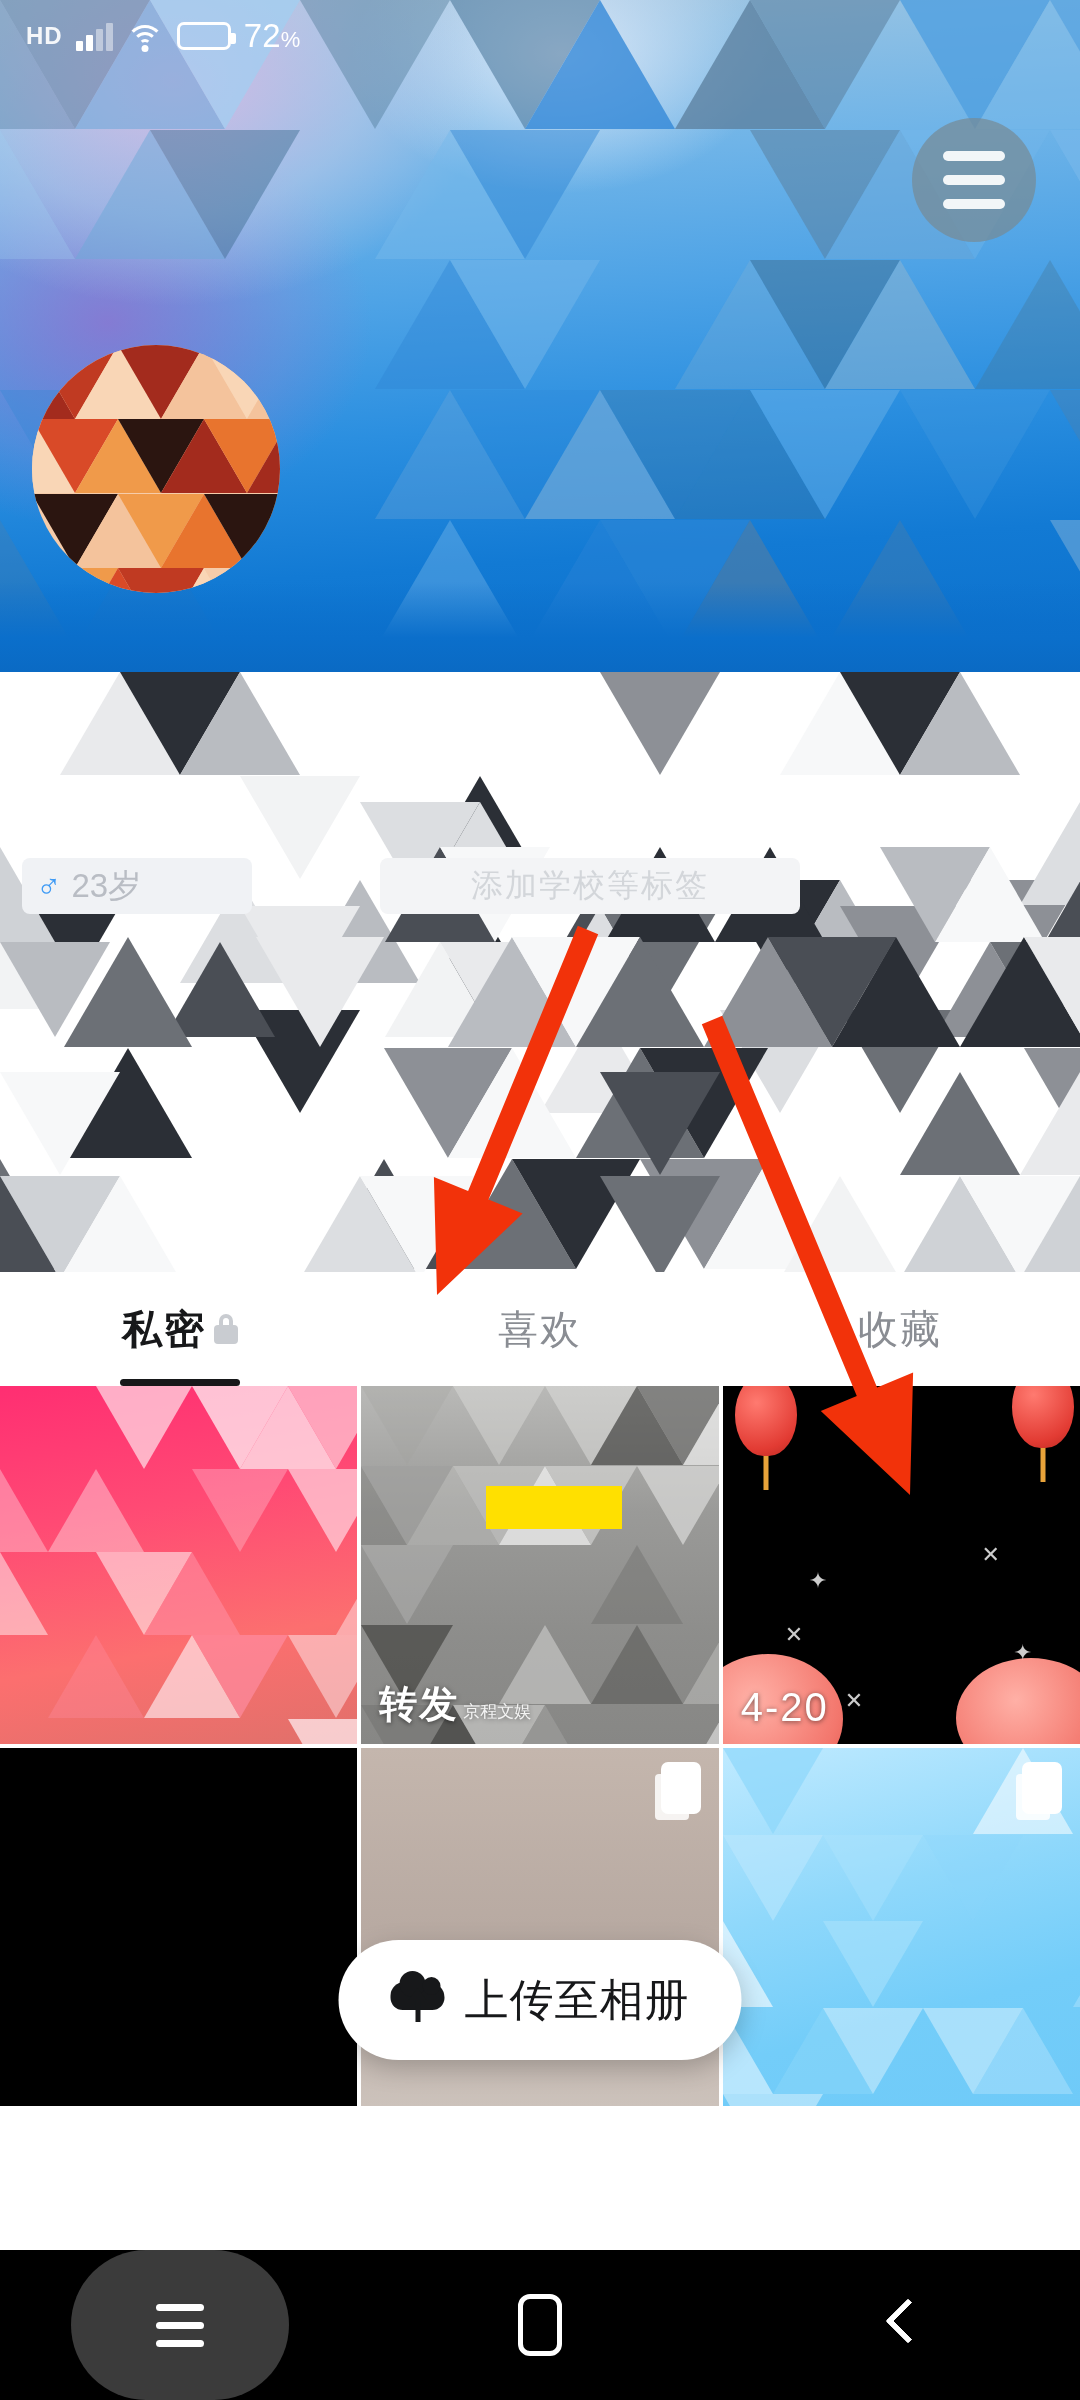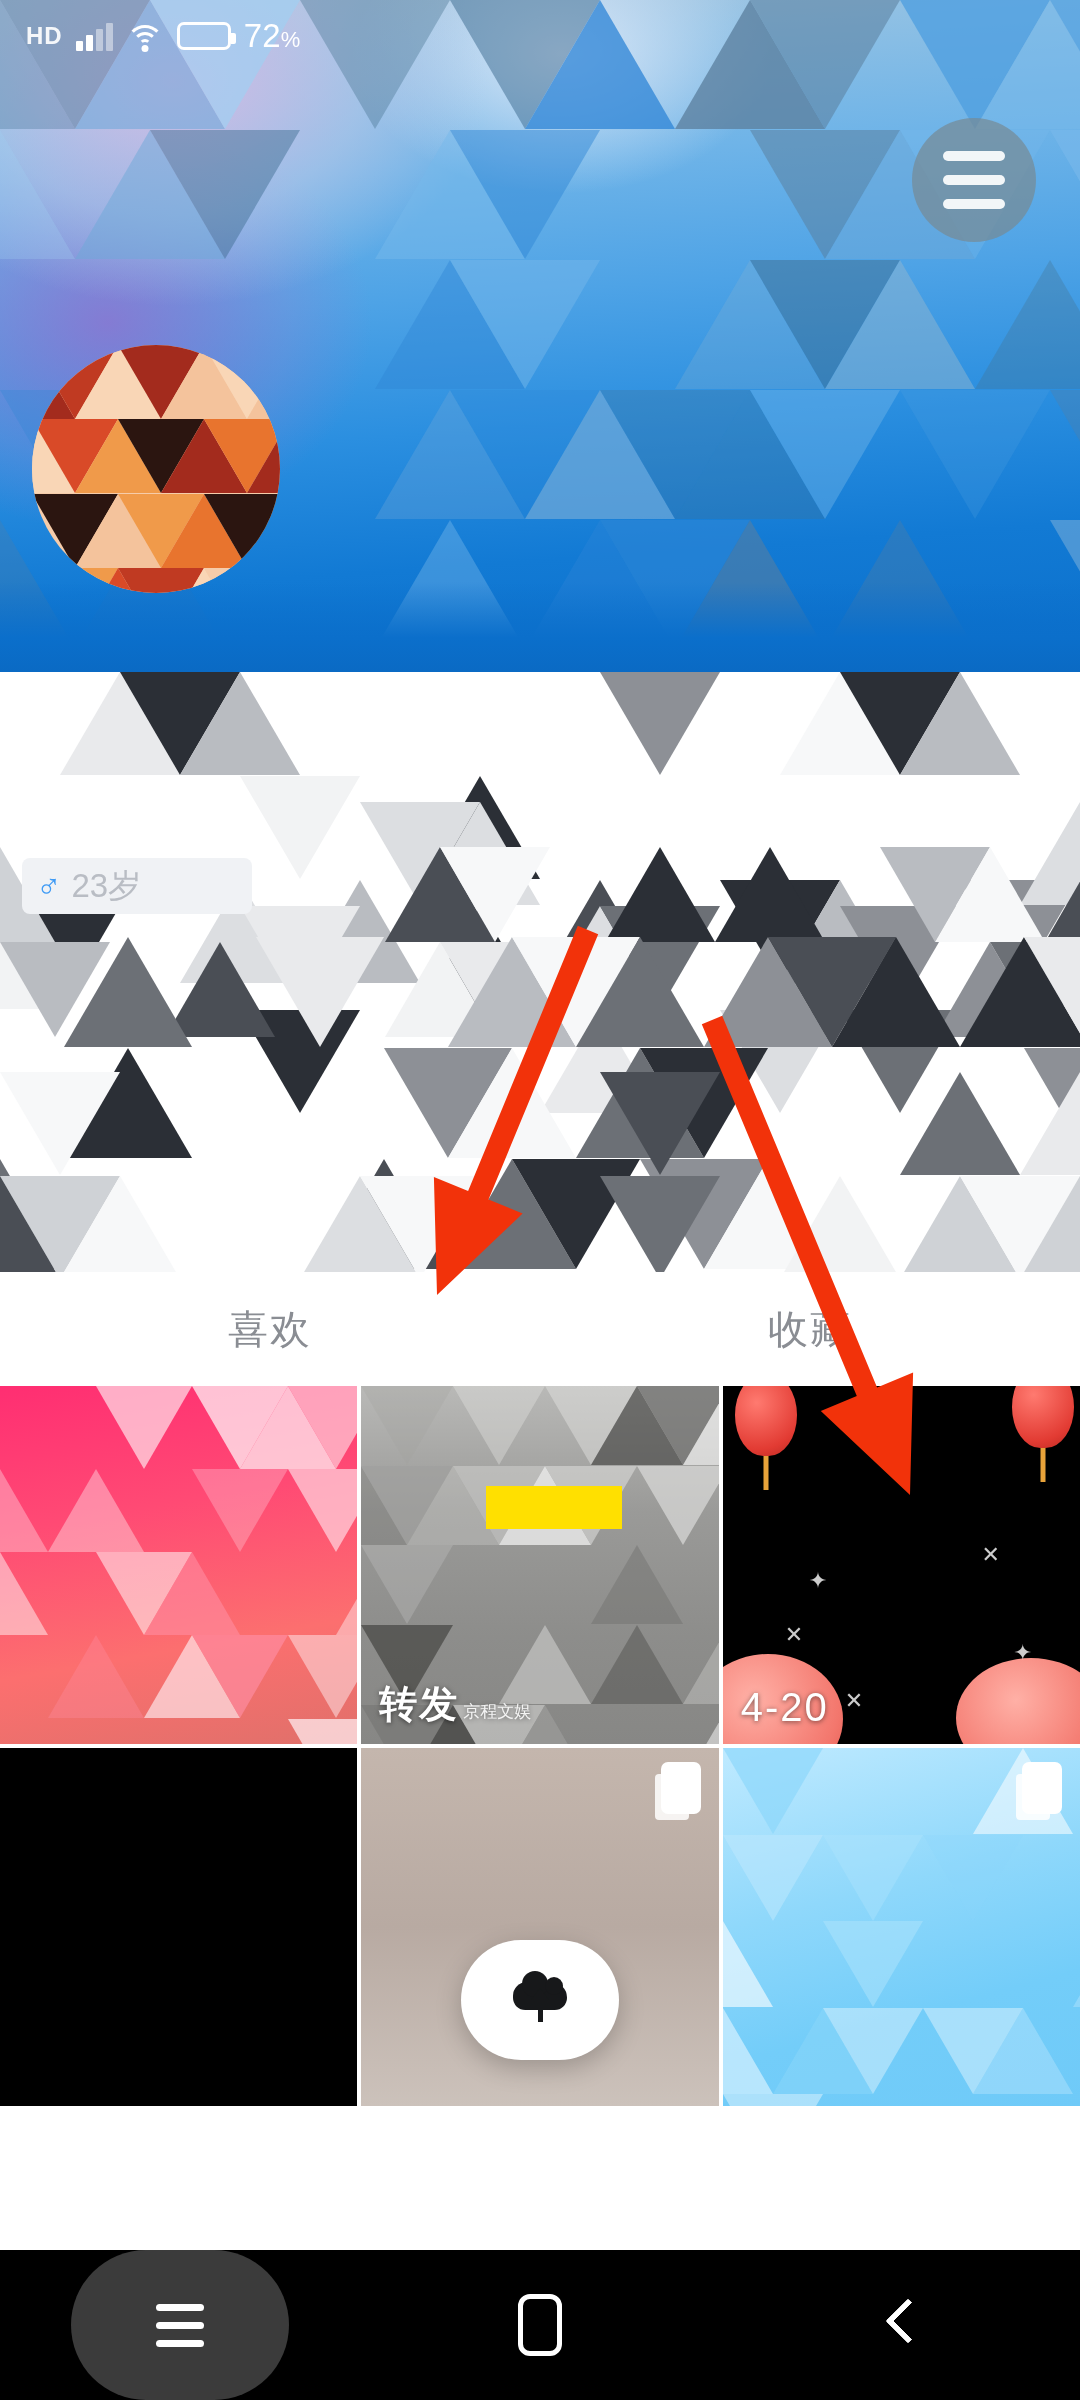--- a/index.html
+++ b/index.html
@@ -391,23 +391,34 @@
         <div style="position:absolute;left:780px;top:503.92px;width:0;height:0;border-left:60px solid transparent;border-right:60px solid transparent;border-bottom:103.92px solid #f2f3f4;"></div>
         <div style="position:absolute;left:900px;top:503.92px;width:0;height:0;border-left:60px solid transparent;border-right:60px solid transparent;border-bottom:103.92px solid #cfd2d6;"></div>
         <div style="position:absolute;left:960px;top:503.92px;width:0;height:0;border-left:60px solid transparent;border-right:60px solid transparent;border-top:103.92px solid #f7f8f9;"></div>
         <div style="position:absolute;left:1020px;top:503.92px;width:0;height:0;border-left:60px solid transparent;border-right:60px solid transparent;border-bottom:103.92px solid #cfd2d6;"></div>
       </div>
 
     <div class="age-badge">
       <span class="male">♂</span>
       <span class="age">23岁</span>
     </div>
+    <div class="tag-ghost">
+      <span>添加学校等标签</span>
+    </div>
   </div>
 
   <div class="tabs">
+    <div class="tab active">
+      <span class="lbl">私密</span>
+      <span class="lock-ico">
+          <span class="shk"></span>
+          <span class="body"></span>
+        </span>
+      <span class="tab-underline"></span>
+    </div>
     <div class="tab">
       <span class="lbl">喜欢</span>
     </div>
     <div class="tab">
       <span class="lbl">收藏</span>
     </div>
   </div>
 
   <div class="grid">
     <div class="cell c1">
@@ -498,20 +509,21 @@
         </div>
     </div>
   </div>
 
   <div class="upload-fab">
     <span class="cloud-up">
       <span class="cl"></span>
         <span class="stem"></span>
         <span class="head"></span>
     </span>
+    <span class="lbl">上传至相册</span>
   </div>
 
   <svg class="anno" viewBox="0 0 1080 2400">
     <g id="arrow-group">
         <polygon points="577.8,925.8 468.1,1191.0 433.9,1176.9 437.0,1295.0 522.6,1213.6 488.5,1199.4 598.2,934.2" fill="#f2320a"></polygon>
         <polygon points="701.8,1024.2 856.8,1395.9 820.8,1410.9 910.0,1495.0 913.1,1372.4 877.1,1387.4 722.2,1015.8" fill="#f2320a"></polygon>
       </g>
   </svg>
 
 

